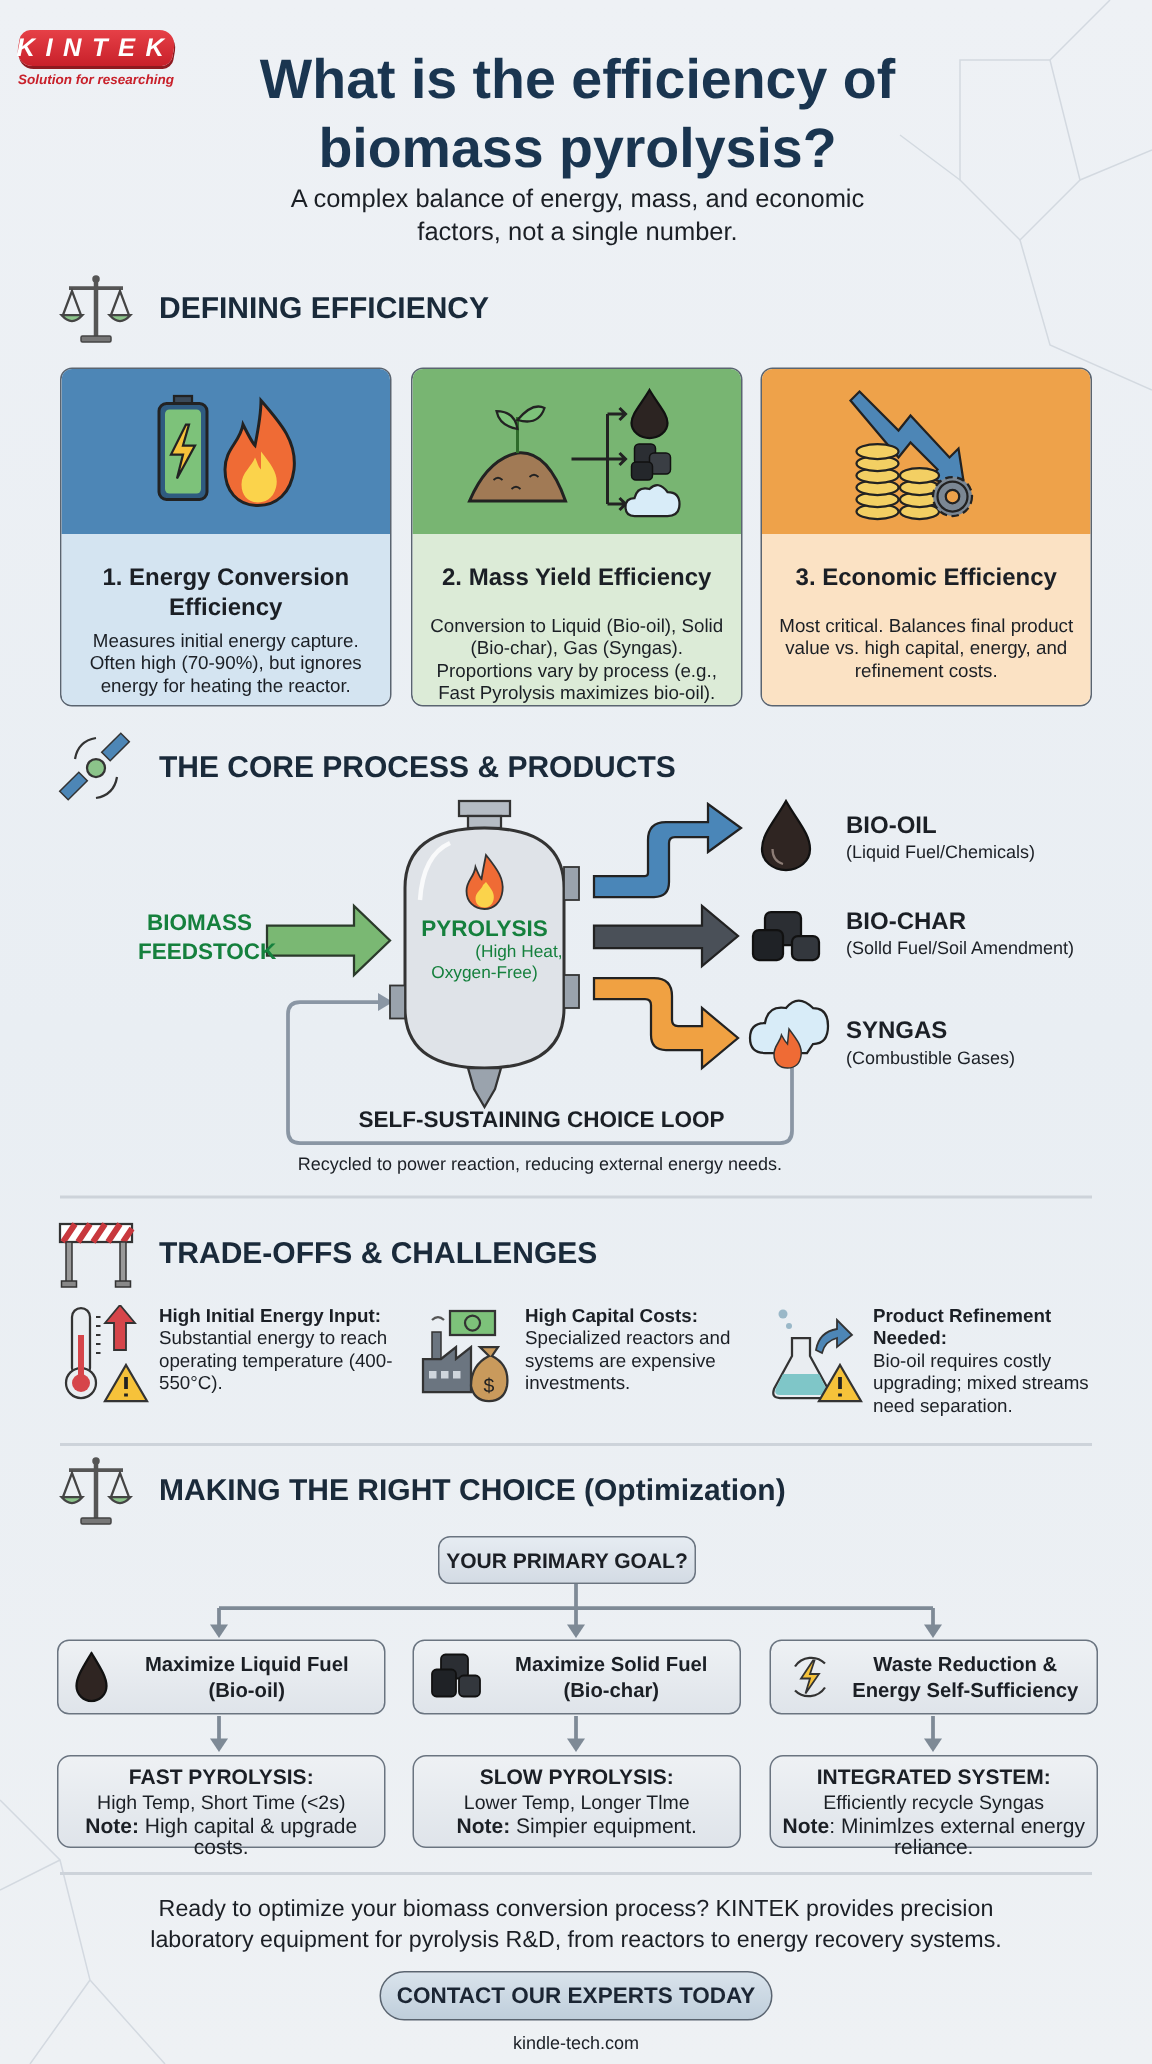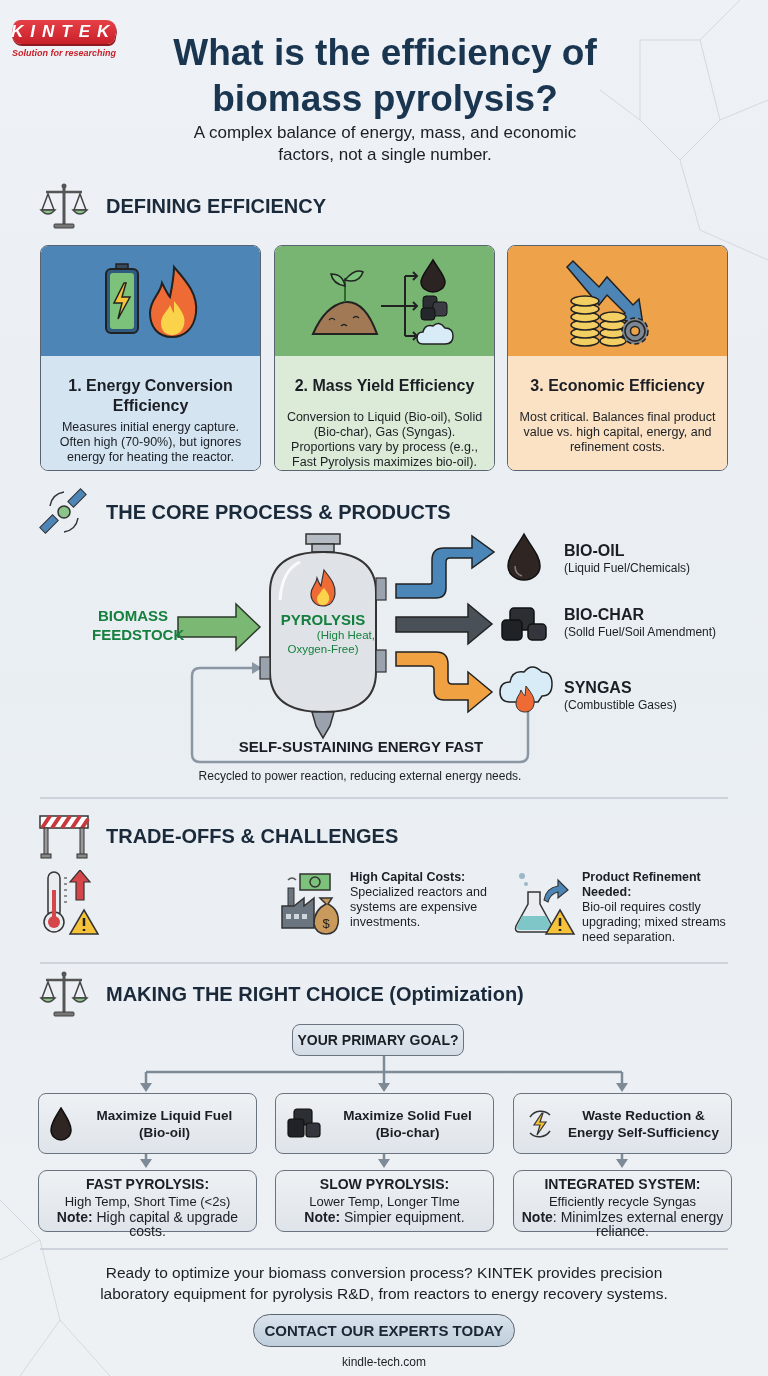--- a/index.html
+++ b/index.html
@@ -61,21 +61,21 @@
   
   .trade { position: absolute; top: 870px; display: flex; }
   .trade svg { flex: none; }
   .trade-text { font-size: 12.5px; line-height: 15px; color: #1b1f25; margin-left: 6px; }
   .trade-text b { display: block; }
 
   
   .goal { position: absolute; left: 292px; top: 1024px; width: 172px; height: 32px; border: 1.5px solid #6a7480; border-radius: 8px;
     background: linear-gradient(180deg, #e6ecf2, #d3dbe4); display: flex; align-items: center; justify-content: center;
     font-size: 14px; font-weight: bold; color: #1b1f25; }
-  .opt { position: absolute; top: 1093px; width: 219px; height: 61px; border: 1.5px solid #6a7480; border-radius: 8px;
+  .opt { position: absolute; top: 1093px; width: 219px; height: 50px; border: 1.5px solid #6a7480; border-radius: 8px;
     background: linear-gradient(180deg, #eef1f4, #dfe4ea); display: flex; align-items: center; padding-left: 10px; }
   .opt-label { flex: 1; text-align: center; font-size: 13.5px; font-weight: bold; color: #1b1f25; line-height: 17px; }
   .res { position: absolute; top: 1170px; width: 219px; height: 62px; border: 1.5px solid #6a7480; border-radius: 9px;
     background: linear-gradient(180deg, #eef1f4, #dfe4ea); text-align: center; padding-top: 5px; }
   .res-title { font-size: 14px; font-weight: bold; color: #1b1f25; line-height: 17px; }
   .res-desc { font-size: 13px; color: #1b1f25; line-height: 17px; }
   .res-note { font-size: 14px; color: #1b1f25; line-height: 14px; }
   .res-note b { font-weight: bold; }
 
   
@@ -277,21 +277,21 @@
 </div>
 <div class="prod" style="top:606px;">
   <div class="prod-name">BIO-CHAR</div>
   <div class="prod-desc">(Solld Fuel/Soil Amendment)</div>
 </div>
 <div class="prod" style="top:679px;">
   <div class="prod-name">SYNGAS</div>
   <div class="prod-desc">(Combustible Gases)</div>
 </div>
 
-<div class="loop-title">SELF-SUSTAINING ENERGY FAST</div>
+<div class="loop-title">SELF-SUSTAINING CHOICE LOOP</div>
 <div class="loop-desc">Recycled to power reaction, reducing external energy needs.</div>
 
 <div class="divider" style="top:797px;"></div>
 
 <div class="sec-head" style="top:810px;">
   <svg viewBox="0 0 52 52">
     <rect x="2" y="6" width="48" height="12" fill="#fff" stroke="#333" stroke-width="1.5"></rect>
     <path d="M4 18 L12 6 M14 18 L22 6 M24 18 L32 6 M34 18 L42 6 M44 18 L50 9" stroke="#c8383d" stroke-width="4"></path>
     <rect x="6" y="18" width="4" height="28" fill="#999" stroke="#333"></rect>
     <rect x="42" y="18" width="4" height="28" fill="#999" stroke="#333"></rect>
@@ -305,20 +305,24 @@
   <svg width="58" height="66" viewBox="0 0 58 66">
     <rect x="6" y="2" width="12" height="46" rx="6" fill="#e9edf1" stroke="#333" stroke-width="1.5"></rect>
     <circle cx="12" cy="52" r="10" fill="#e9edf1" stroke="#333" stroke-width="1.5"></circle>
     <circle cx="12" cy="52" r="6" fill="#d6454a"></circle>
     <rect x="10" y="20" width="4" height="32" fill="#d6454a"></rect>
     <path d="M22 8 h3 M22 14 h3 M22 20 h3 M22 26 h3 M22 32 h3" stroke="#333" stroke-width="1.2"></path>
     <path d="M34 30 L34 12 L28 12 L38 0 L48 12 L42 12 L42 30 Z" fill="#d6454a" stroke="#333" stroke-width="1.2"></path>
     <path d="M42 40 L56 64 L28 64 Z" fill="#f6c23a" stroke="#333" stroke-width="1.5"></path>
     <path d="M42 48 L42 56 M42 59 L42 61" stroke="#222" stroke-width="2.5"></path>
   </svg>
+  <div class="trade-text" style="width:160px;">
+    <b>High Initial Energy Input:</b>
+    <span>Substantial energy to reach operating temperature (400-550°C).</span>
+  </div>
 </div>
 
 <div class="trade" style="left:280px;">
   <svg width="64" height="66" viewBox="0 0 64 66">
     <rect x="20" y="4" width="30" height="16" fill="#7dc27a" stroke="#333" stroke-width="1.5"></rect>
     <ellipse cx="35" cy="12" rx="5" ry="5" fill="none" stroke="#333" stroke-width="1.5"></ellipse>
     <path d="M8 10 Q12 6 16 10" stroke="#555" fill="none" stroke-width="1.5"></path>
     <rect x="8" y="18" width="6" height="20" fill="#6b7580" stroke="#333"></rect>
     <path d="M2 58 L2 36 L14 36 L24 28 L24 36 L34 28 L34 58 Z" fill="#6b7580" stroke="#333" stroke-width="1.5"></path>
     <rect x="6" y="44" width="5" height="5" fill="#cfd6dd"></rect>

